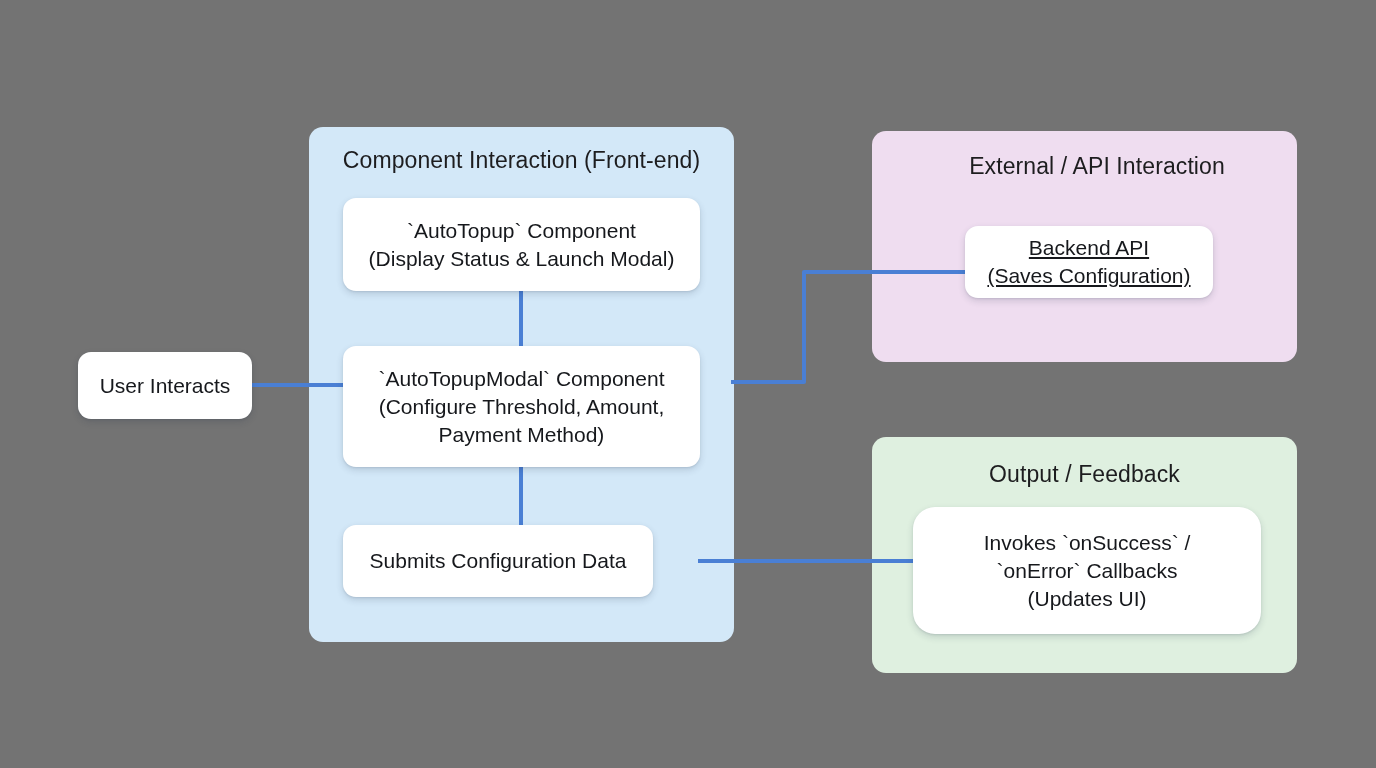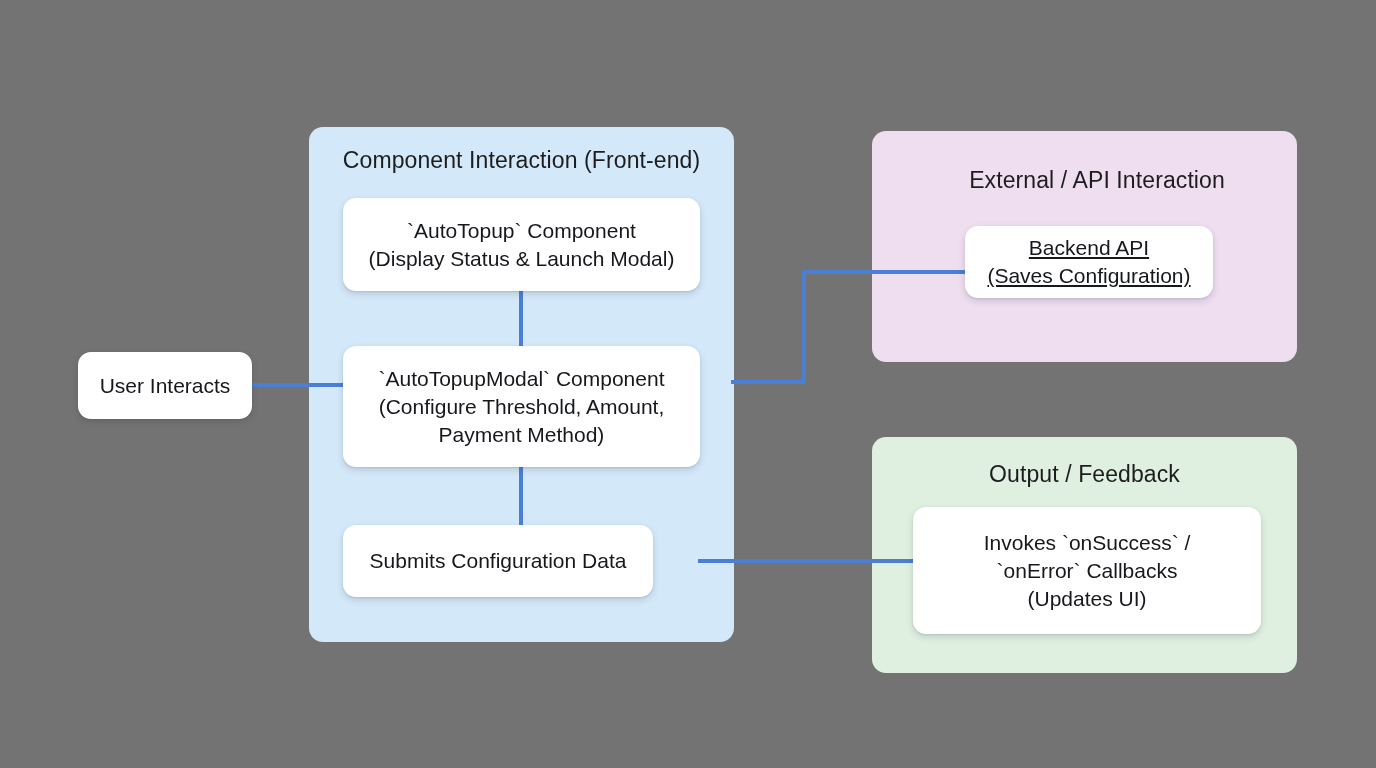--- a/index.html
+++ b/index.html
@@ -42,21 +42,21 @@
     width: 425px; height: 515px;
     background: #d3e8f8;
   }
   #panel-frontend .panel-title { top: 20px; }
 
   #panel-external {
     left: 872px;  top: 131px;
     width: 425px; height: 231px;
     background: #efddf0;
   }
-  #panel-external .panel-title { top: 36px; padding-left: 25px; }
+  #panel-external .panel-title { top: 22px; padding-left: 25px; }
 
   #panel-output {
     left: 872px;  top: 437px;
     width: 425px; height: 236px;
     background: #dff0e0;
   }
   #panel-output .panel-title { top: 24px; }
 
   
   .node {
@@ -77,21 +77,21 @@
     padding: 18px 14px;
     z-index: 4;
   }
   .node span { display: block; white-space: pre-line; }
 
   #node-user-interacts   { left: 78px;  top: 352px; width: 174px; height: 67px; }
   #node-autotopup        { left: 343px; top: 198px; width: 357px; height: 93px; }
   #node-autotopup-modal  { left: 343px; top: 346px; width: 357px; height: 121px; justify-content: center; }
   #node-submits-config   { left: 343px; top: 525px; width: 310px; height: 72px; }
   #node-backend-api      { left: 965px; top: 226px; width: 248px; height: 72px; text-decoration: underline; }
-  #node-callbacks        { left: 913px; top: 507px; width: 348px; height: 127px; }
+  #node-callbacks        { left: 913px; top: 507px; width: 348px; height: 127px; border-radius: 22px; }
 
   
   #edges {
     position: absolute;
     left: 0; top: 0;
     width: 1376px; height: 768px;
     z-index: 2;
     pointer-events: none;
   }
   .edge {

